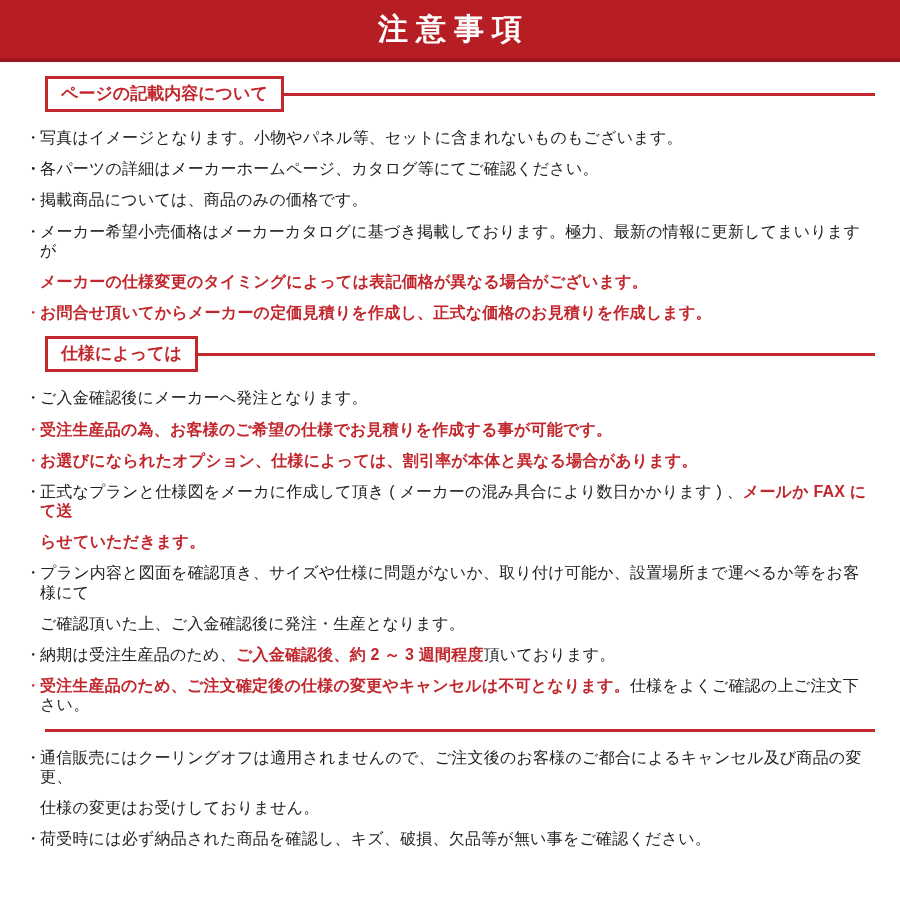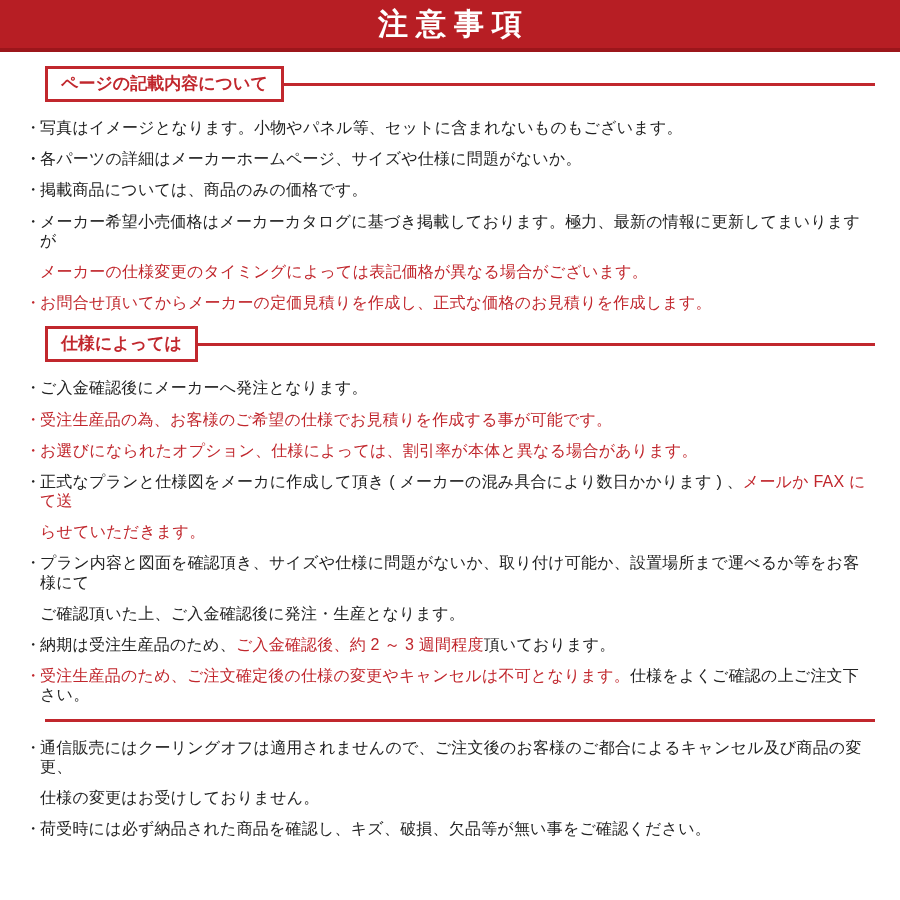--- a/index.html
+++ b/index.html
@@ -12,21 +12,21 @@
   *{margin:0;padding:0;box-sizing:border-box;}
   html,body{width:900px;}
   body{
     width:900px;height:900px;
     background:var(--page-bg);
     font-family:"Liberation Sans","DejaVu Sans",sans-serif;
     color:var(--ink);
     overflow:hidden;
   }
   .banner{
-    width:900px;height:52px;
+    width:900px;height:62px;
     background:var(--banner-bg);
     border-bottom:4px solid var(--banner-edge);
     display:flex;align-items:center;justify-content:center;
   }
   .banner h1{
     color:#ffffff;
     font-size:30px;
     font-weight:bold;
     letter-spacing:8px;
     text-indent:8px;
@@ -62,40 +62,40 @@
     line-height:1.2;
     margin-bottom:12px;
     letter-spacing:0.2px;
   }
   .line .bullet{
     position:absolute;
     left:0;top:0;
     font-size:16px;
   }
   .seg{color:var(--ink);font-weight:normal;}
-  .seg.red{color:var(--red);font-weight:normal;}
+  .seg.red{color:var(--red);font-weight:bold;}
 </style>
 </head>
 <body>
 
 <header class="banner">
   <h1>注意事項</h1>
 </header>
 
 <main class="content">
   <div id="sections">
       <section class="section">
         <div class="sec-head">
           <div class="sec-title-box">ページの記載内容について</div>
           <div class="sec-rule"></div>
         </div>
         <ul class="lines">
           <li class="line"><span class="bullet" style="color: rgb(34, 34, 34);">・</span><span class="seg">写真はイメージとなります。小物やパネル等、セットに含まれないものもございます。</span></li>
           <li class="line"><span class="bullet" style="color: rgb(34, 34, 34);">・</span></li>
-          <li class="line"><span class="bullet" style="color: rgb(34, 34, 34);">・</span><span class="seg">各パーツの詳細はメーカーホームページ、サイズや仕様に問題がないか。</span></li>
+          <li class="line"><span class="bullet" style="color: rgb(34, 34, 34);">・</span><span class="seg">各パーツの詳細はメーカーホームページ、カタログ等にてご確認ください。</span></li>
           <li class="line"><span class="bullet" style="color: rgb(34, 34, 34);">・</span><span class="seg">掲載商品については、商品のみの価格です。</span></li>
           <li class="line"><span class="bullet" style="color: rgb(34, 34, 34);">・</span><span class="seg">メーカー希望小売価格はメーカーカタログに基づき掲載しております。極力、最新の情報に更新してまいりますが</span></li>
           <li class="line"><span class="seg red">メーカーの仕様変更のタイミングによっては表記価格が異なる場合がございます。</span></li>
           <li class="line"><span class="bullet" style="color: rgb(193, 39, 45);">・</span><span class="seg red">お問合せ頂いてからメーカーの定価見積りを作成し、正式な価格のお見積りを作成します。</span></li>
         </ul>
       </section>
       <section class="section">
         <div class="sec-head">
           <div class="sec-title-box">仕様によっては</div>
           <div class="sec-rule"></div>

